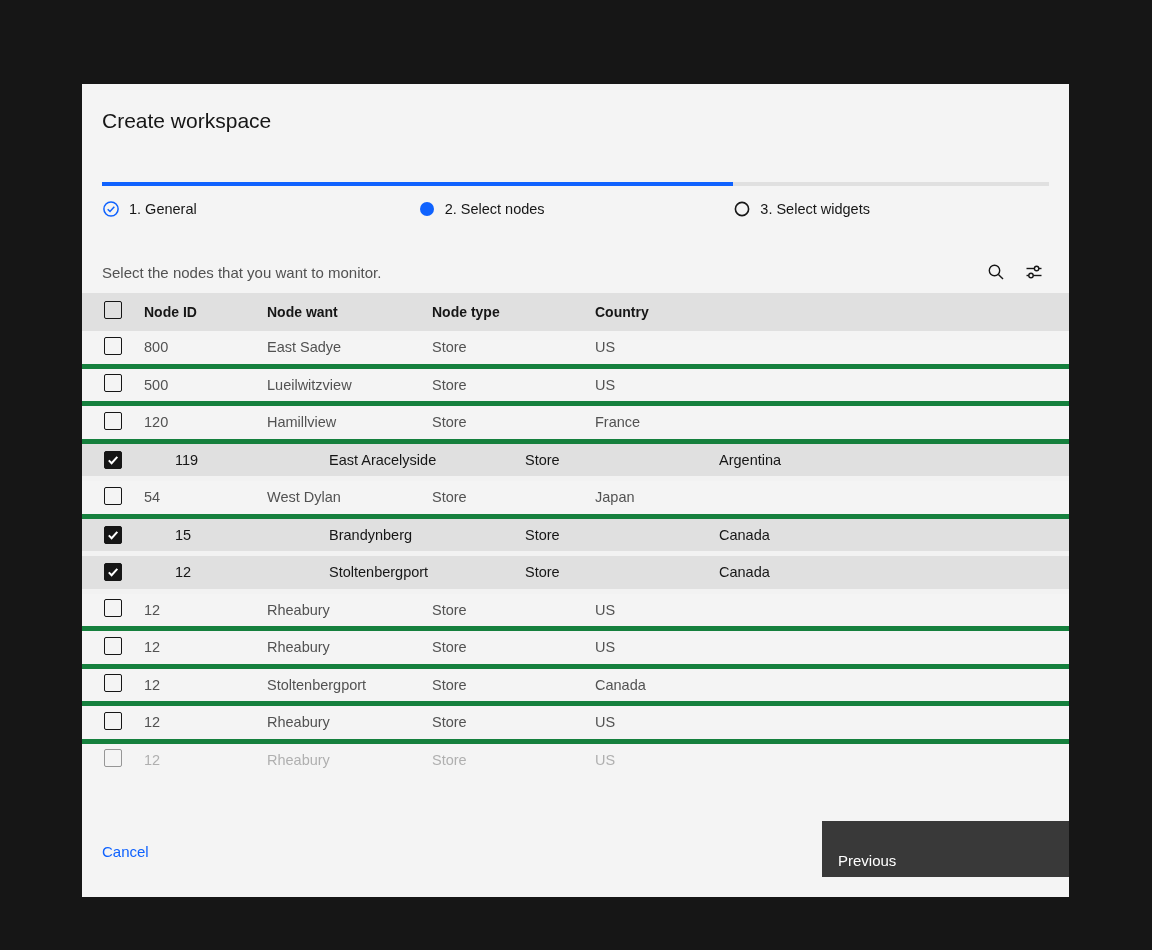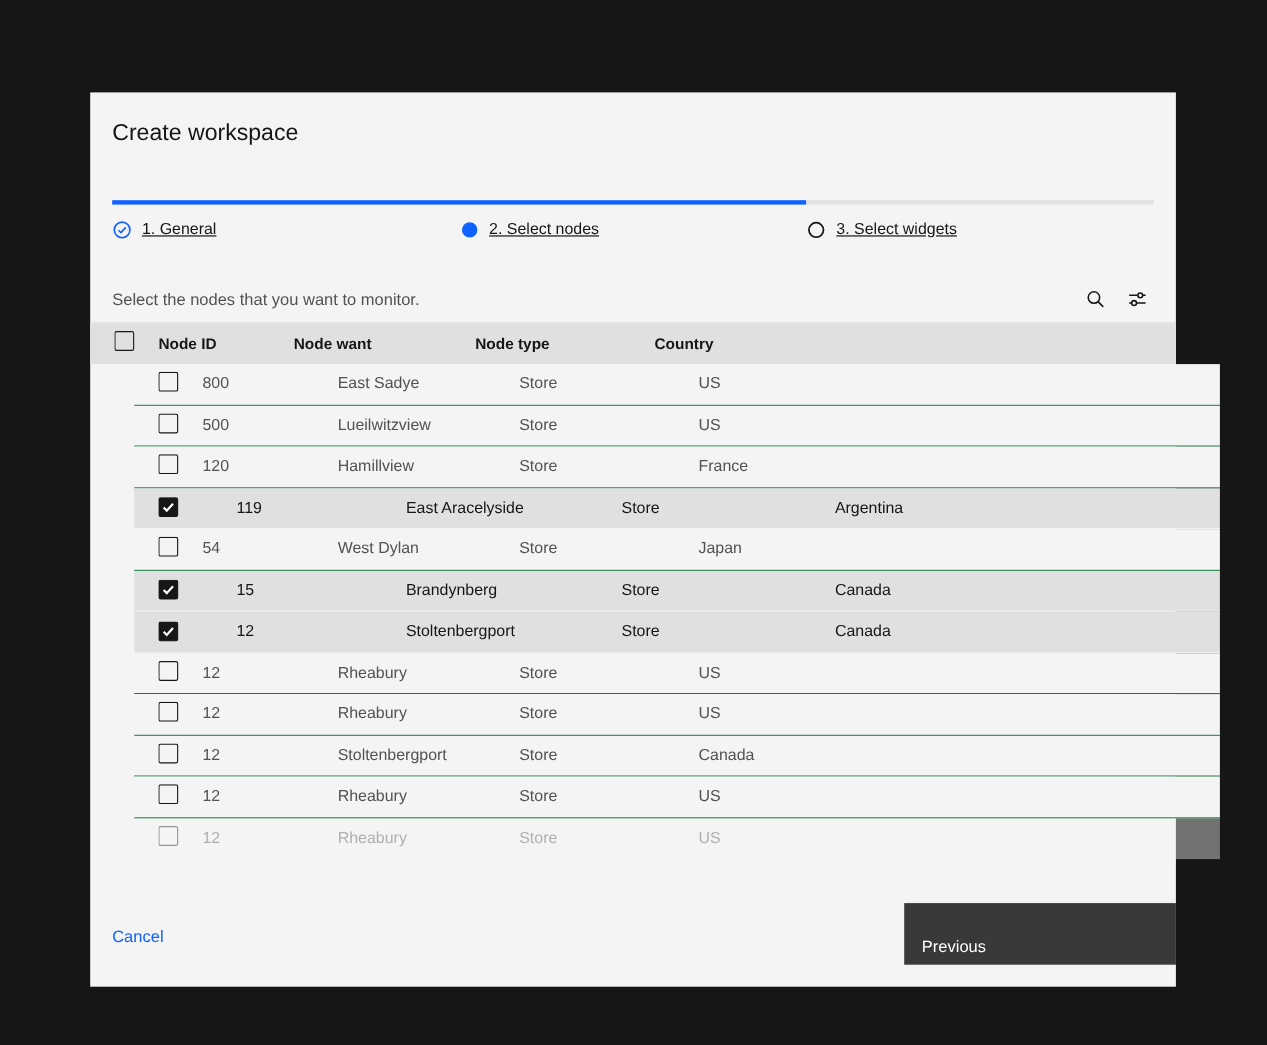--- a/index.html
+++ b/index.html
@@ -12,21 +12,21 @@
   }
   .modal {
     position:absolute; left:82px; top:84px;
     width:987px; height:813px;
     background: var(--modal-bg, #f4f4f4);
     display:flex; flex-direction:column;
   }
   .modal-header { padding:24px 20px 0; flex:0 0 auto; }
   .title { font-size:21px; line-height:26px; font-weight:400; color:var(--text-primary,#161616); letter-spacing:0; }
 
-  .progress { margin:48px 20px 0; flex:0 0 auto;text-decoration:underline; }
+  .progress { margin:48px 20px 0; flex:0 0 auto; }
   .progress-line { display:flex; height:4px; width:100%; }
   .progress-line-complete { width:66.667%; background:var(--accent,#0f62fe); }
   .progress-line-remaining { flex:1; background:#e0e0e0; }
   .steps { display:flex; padding-top:14px; }
   .step { width:33.333%; display:flex; align-items:center; gap:9px; cursor:pointer; }
   .step-icon { display:inline-flex; width:18px; height:18px; align-items:center; justify-content:center; }
   .step-icon.complete, .step-icon.current { color:var(--accent,#0f62fe); }
   .step-icon.incomplete { color:var(--text-primary,#161616); }
   .step-label { font-size:14.5px; color:var(--text-primary,#161616); }
 
@@ -38,21 +38,21 @@
   .table { width:100%; flex:0 0 auto; }
   .thead, .trow {
     display:grid;
     grid-template-columns:40px 123px 165px 163px 1fr;
     align-items:center;
     padding-left:22px;
     width:100%;
   }
   .thead { height:38px; background:var(--header-row,#e0e0e0); }
   .th { font-weight:700; font-size:14px; color:var(--text-primary,#161616); }
-  .trow { height:37.5px; background:var(--modal-bg,#f4f4f4); border-bottom:1px solid #15803d; font-size:14.5px; color:var(--text-secondary,#525252); cursor:pointer;margin-left:40px; }
+  .trow { height:37.5px; background:var(--modal-bg,#f4f4f4); border-bottom:5px solid #15803d; font-size:14.5px; color:var(--text-secondary,#525252); cursor:pointer; }
   .trow.selected { background:var(--selected-row,#e0e0e0); color:var(--text-primary,#161616); border-bottom-color:#f2f2f2;gap:31px; }
   .trow.faded { opacity:0.42; border-bottom-color:transparent; }
   .cell { overflow:hidden; white-space:nowrap; }
 
   .cbx {
     width:18px; height:18px; display:inline-flex; align-items:center; justify-content:center;
     border:1.7px solid var(--text-primary,#161616); border-radius:2px; background:transparent; cursor:pointer;
   }
   .cbx.checked { background:var(--text-primary,#161616); }
   .cbx svg { display:block; }

